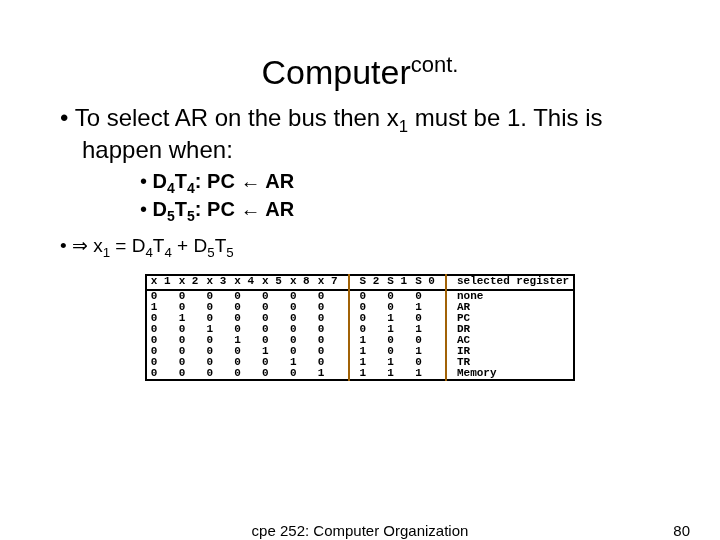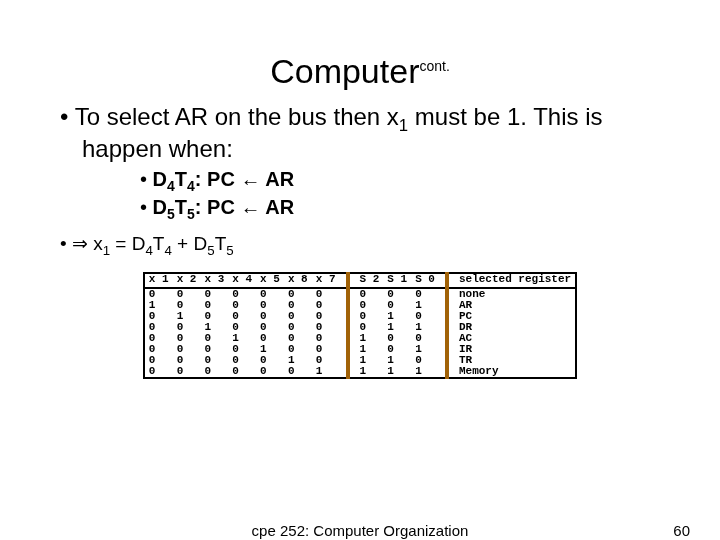--- a/index.html
+++ b/index.html
@@ -16,21 +16,21 @@
   .slide {
     padding: 10px 40px 0 40px;
   }
   .title {
     text-align: center;
     font-size: 34px;
     font-weight: normal;
     margin: 6px 0 12px 0;
     line-height: 1.1;
   }
-  .title sup { font-size: 14px; vertical-align: super; }
+  .title sup { font-size: 22px; vertical-align: super; }
   .bullet-l1 {
     font-size: 24px;
     margin: 6px 0 6px 20px;
     text-indent: -22px;
     padding-left: 22px;
     line-height: 1.15;
   }
   .bullet-l1::before { content: "• "; }
   .bullet-l2 {
     font-size: 20px;
@@ -63,21 +63,21 @@
   }
   table.bus td, table.bus th {
     padding: 0 4px;
     text-align: left;
     font-weight: bold;
     white-space: nowrap;
   }
   table.bus th { padding-bottom: 2px; }
   .topline { border-top: 2px solid #000; }
   .botline { border-bottom: 2px solid #000; }
-  .lsep { border-left: 4px solid #a16207; padding-left: 10px !important; }
+  .lsep { border-left: 2px solid #a16207; padding-left: 10px !important; }
   .rsep { padding-right: 10px !important; }
   .lborder { border-left: 2px solid #000; }
   .rborder { border-right: 2px solid #000; }
   .footer {
     position: absolute;
     bottom: 18px;
     left: 0;
     width: 720px;
     font-size: 15px;
   }
@@ -236,14 +236,14 @@
             <td class="rsep">1</td>
             <td class="lsep rborder">Memory</td>
           </tr>
     </tbody>
       </table>
   </div>
 </div>
 
 <div class="footer">
   <div class="footer-center">cpe 252: Computer Organization</div>
-  <div class="footer-right">60</div>
+  <div class="footer-right">80</div>
 </div>
 
 </body></html>

